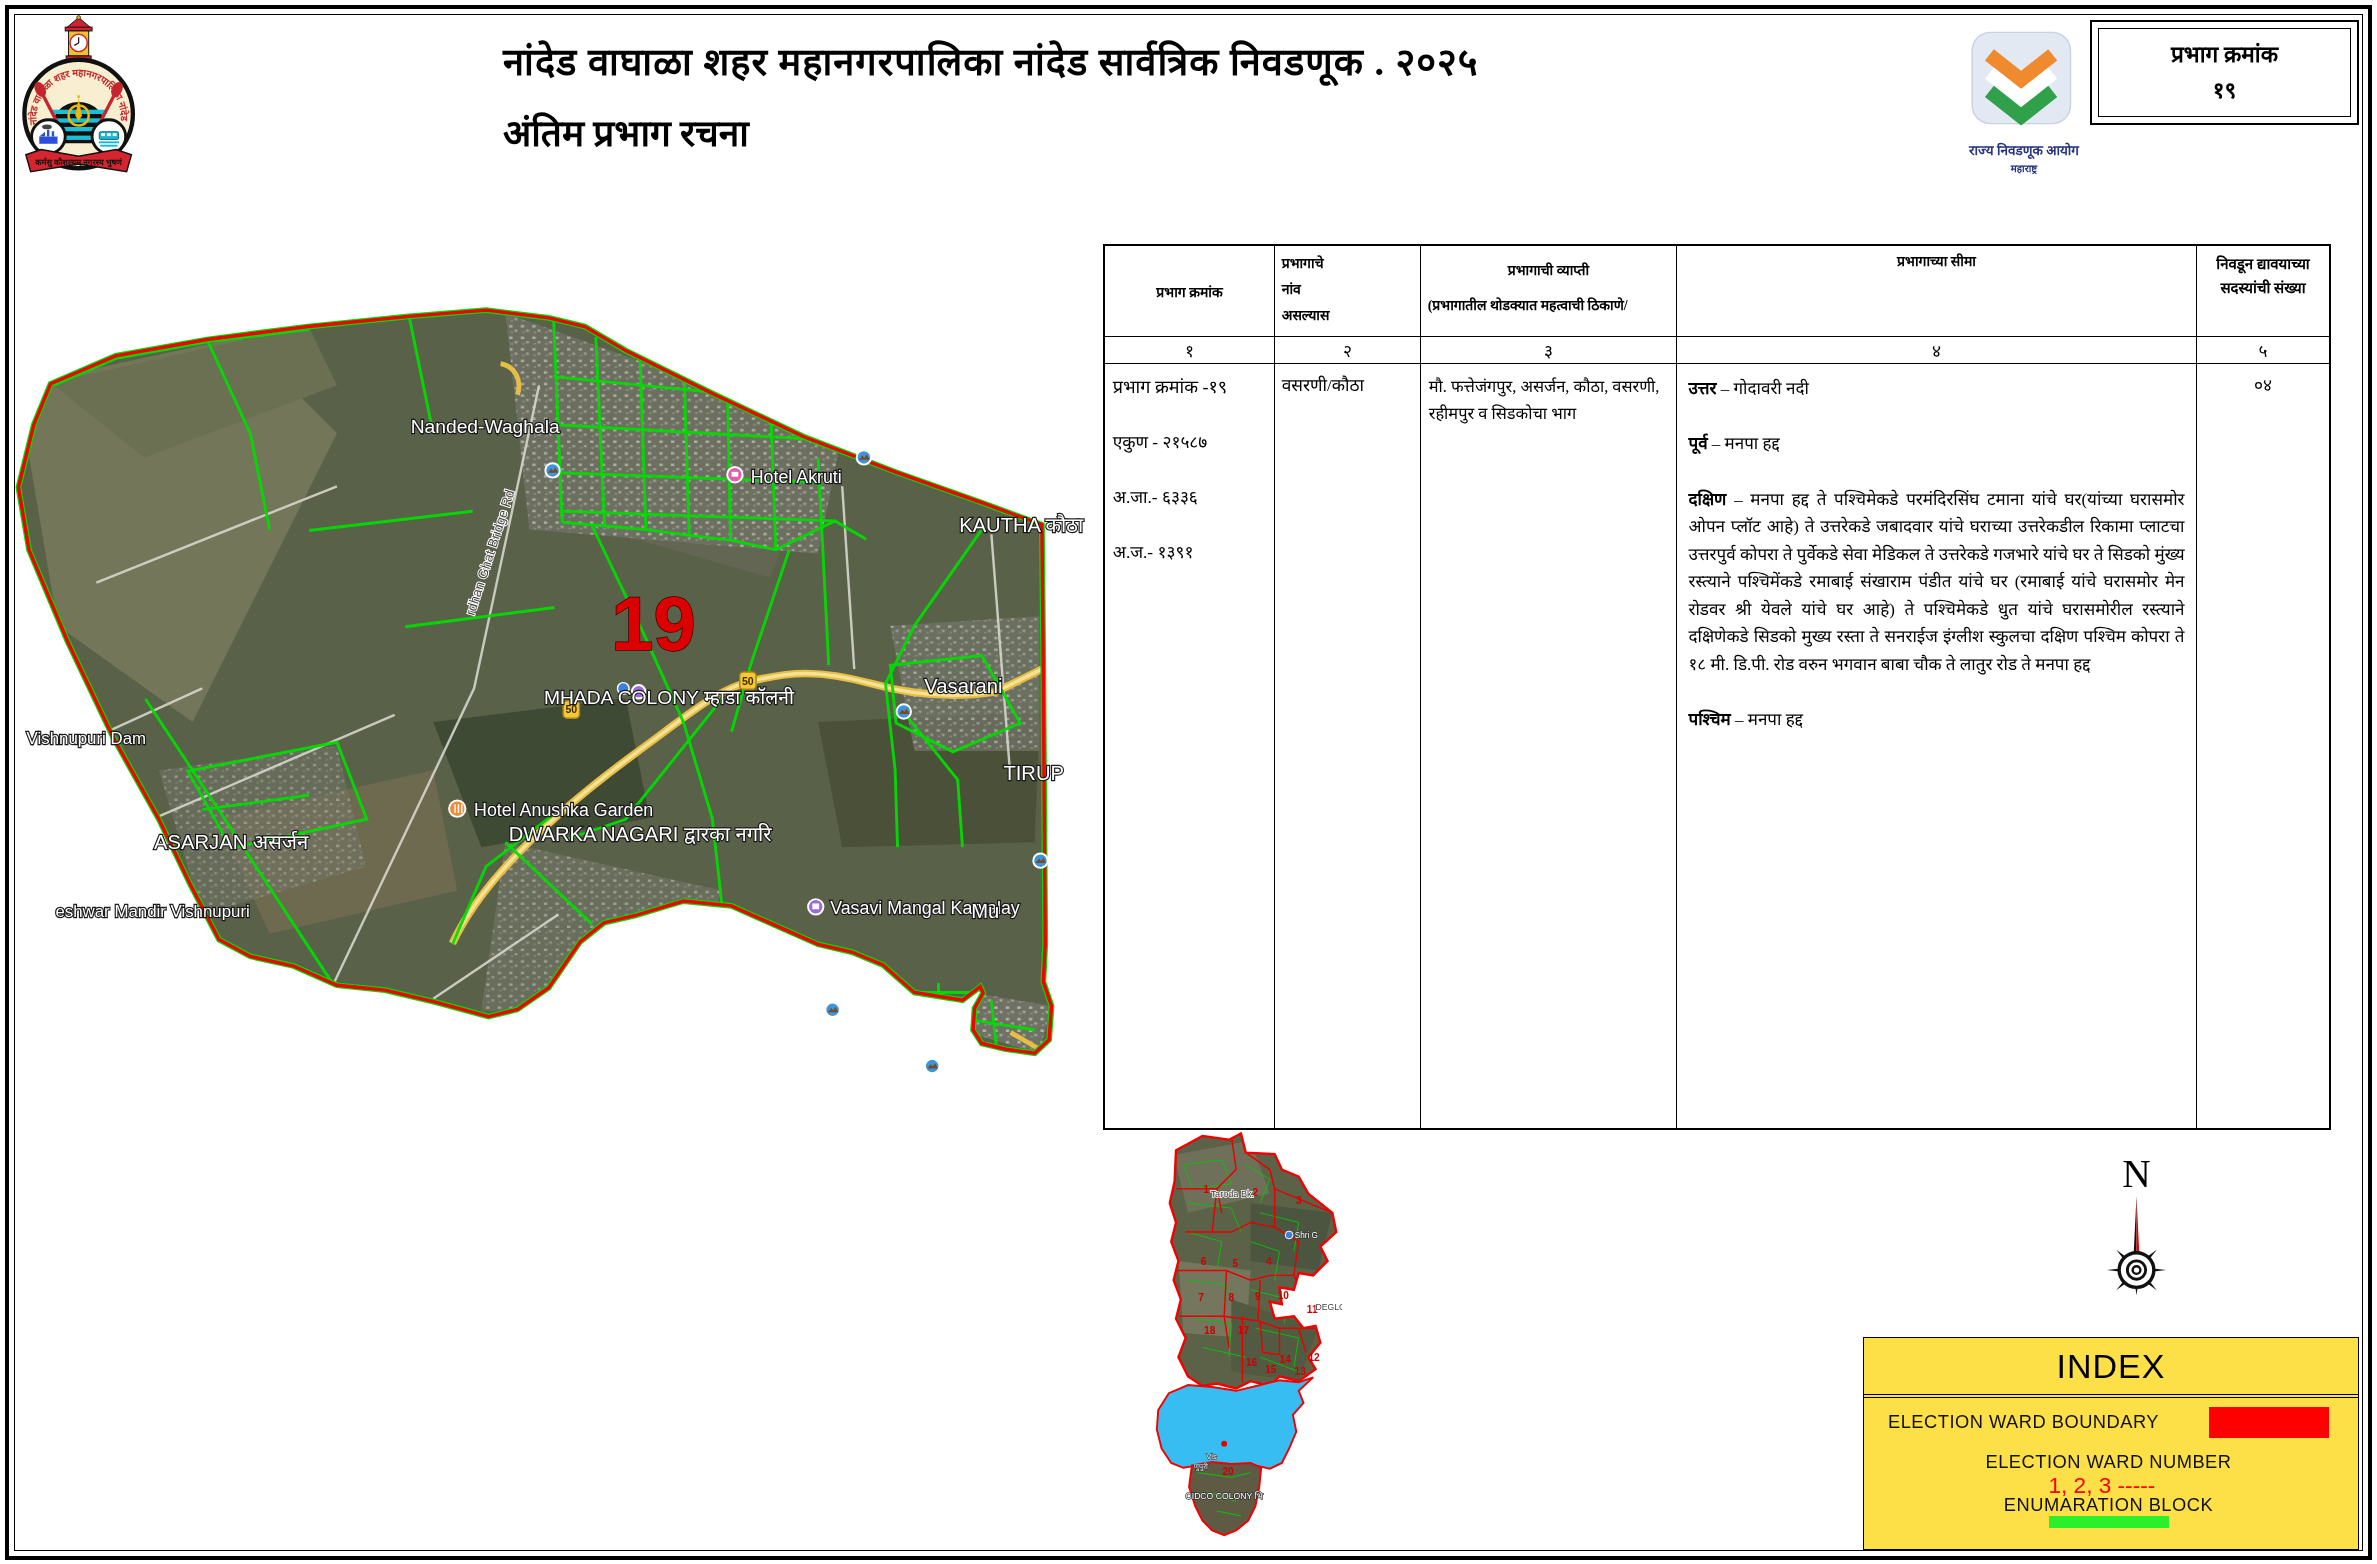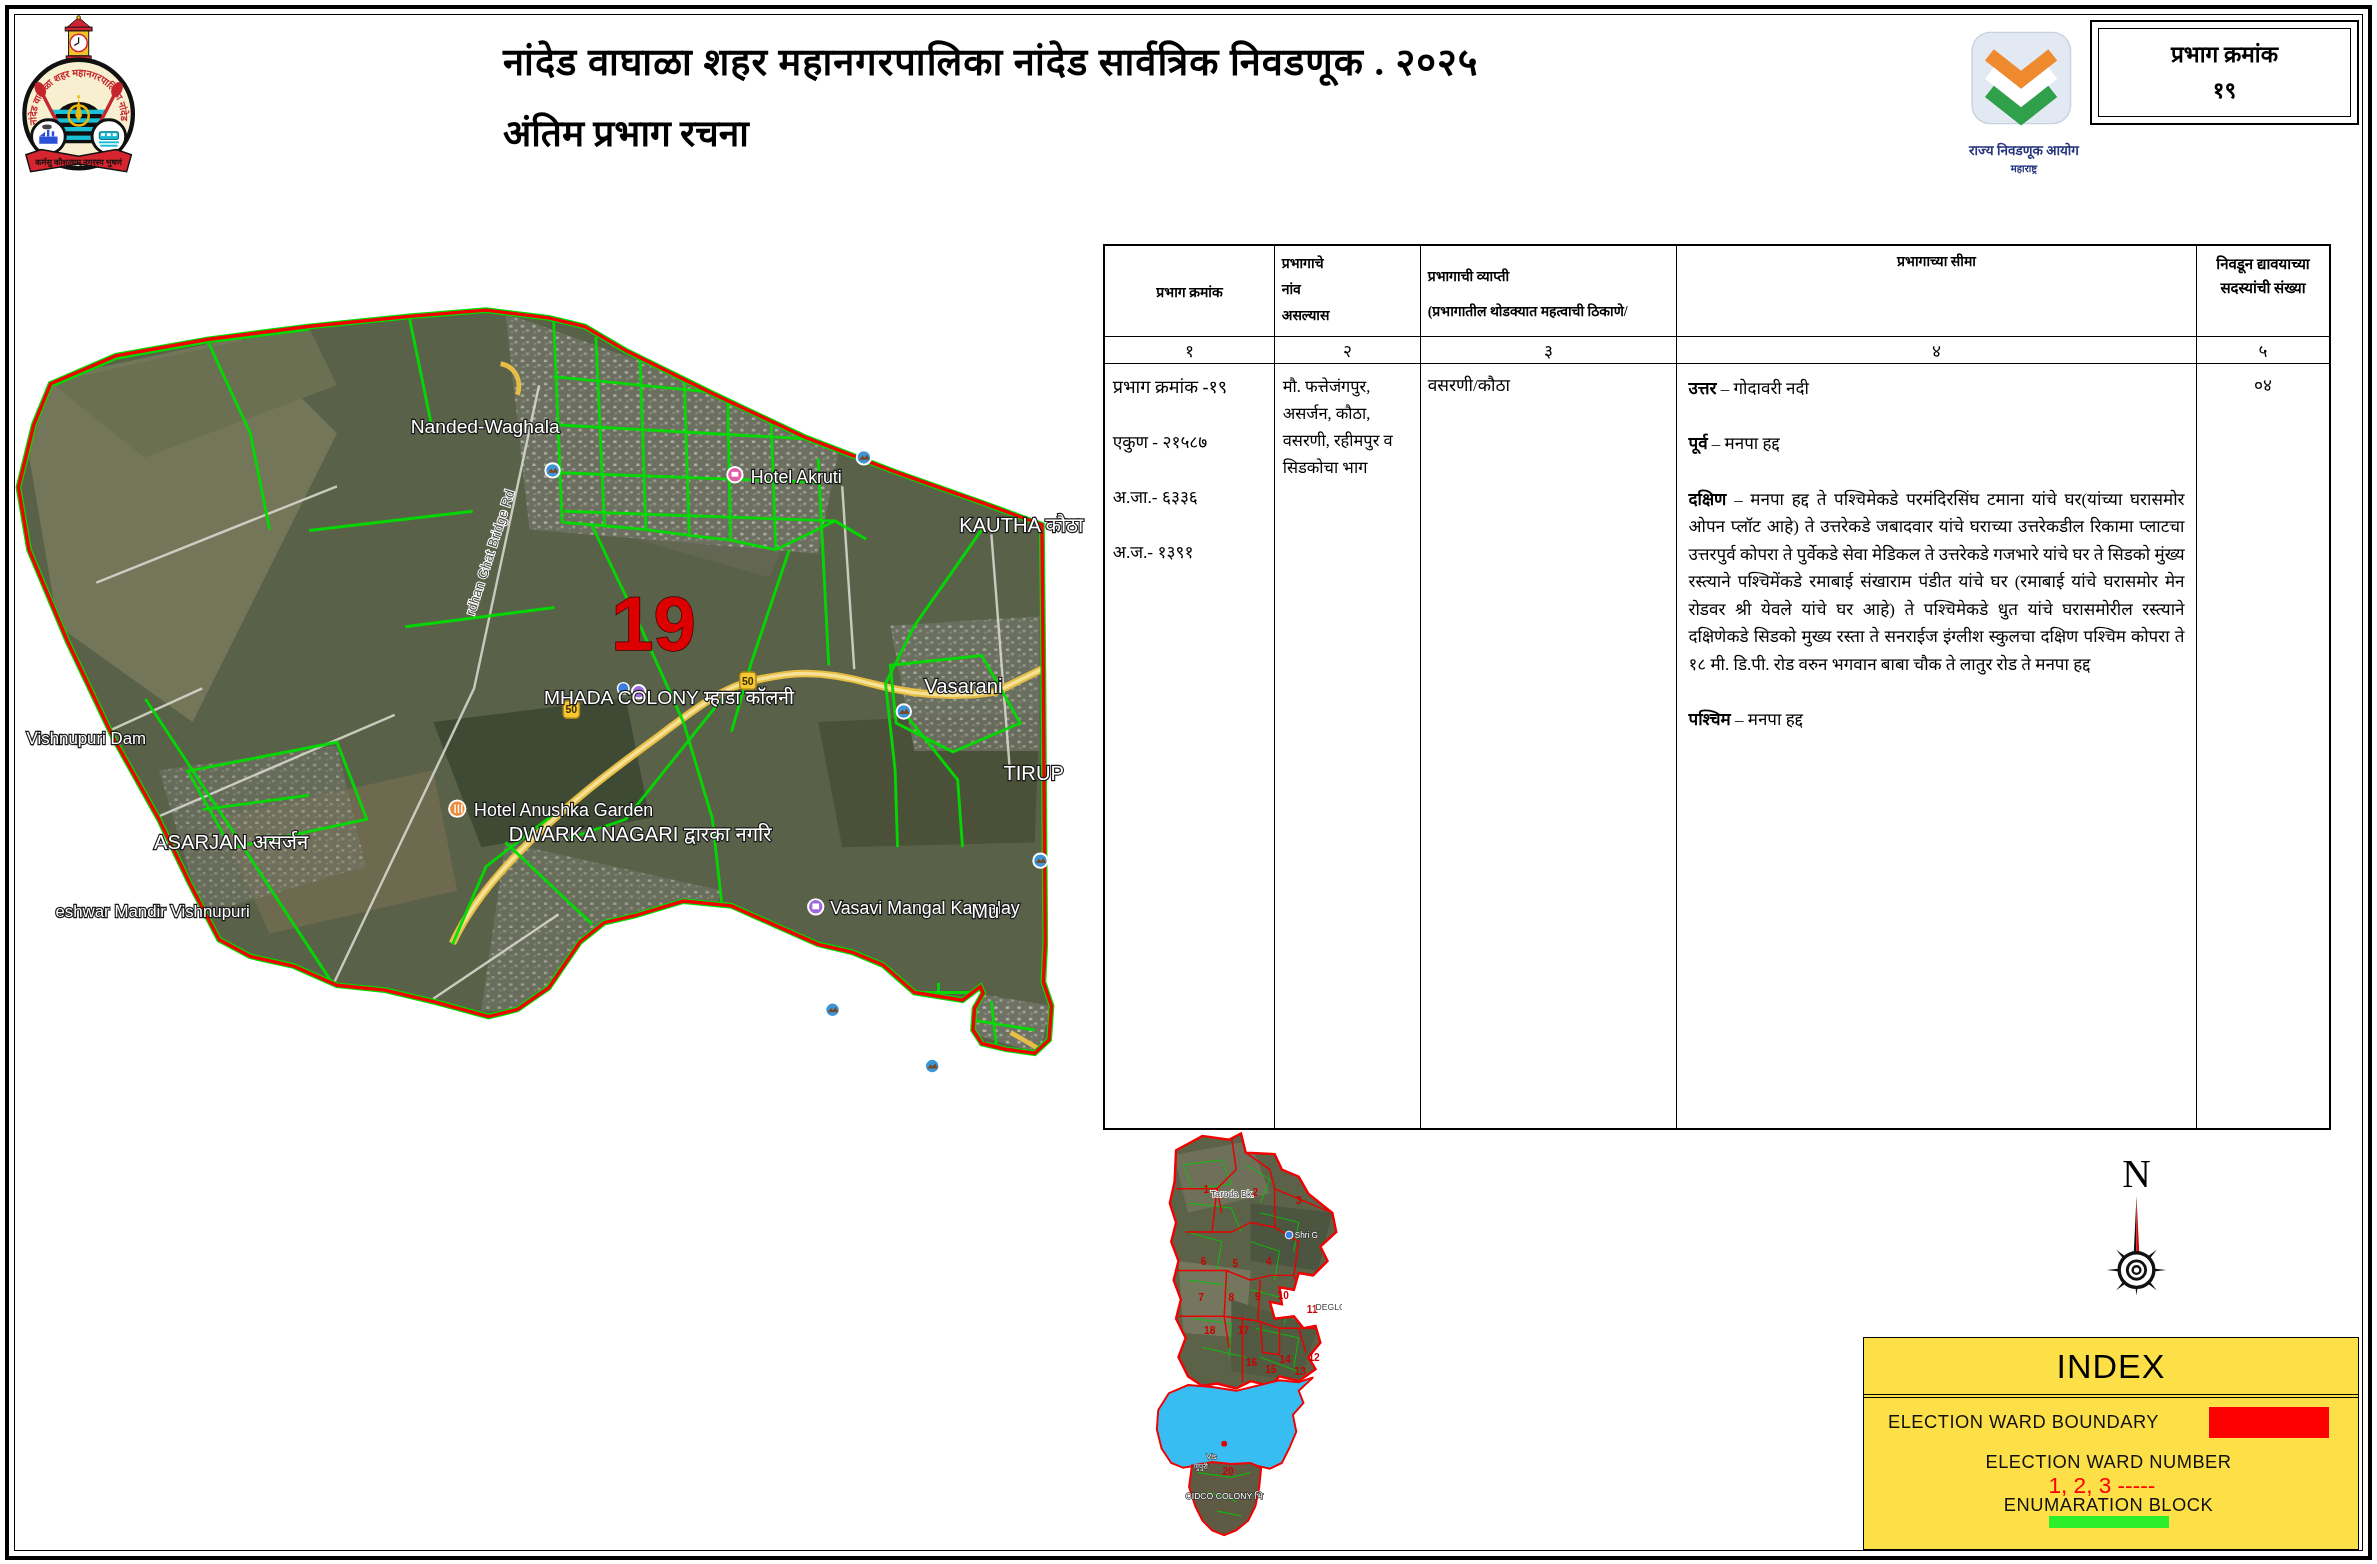--- a/index.html
+++ b/index.html
@@ -28,21 +28,21 @@
   
   .tbl{position:absolute;left:1103px;top:244px;width:1224px;border:2.4px solid #000;border-collapse:collapse;box-sizing:content-box;
     display:grid;grid-template-columns:170px 146px 256px 520px 132px;grid-template-rows:91px 27px 764px;
     font-family:"Liberation Serif", serif;color:#000;background:#fff;}
   .tc{border-right:1.4px solid #000;border-bottom:1.4px solid #000;box-sizing:border-box;overflow:hidden;}
   .tc.last{border-right:none;}
   .tc.bot{border-bottom:none;}
   .hc{font-weight:700;font-size:14px;padding:4.8px 6.7px;}
   .hc.center{display:flex;align-items:center;justify-content:center;text-align:center;}
   .h2cell{line-height:1.85;}
-  .h3l1{margin-top:15px;}
+  .h3l1{text-align:center;margin-top:9px;}
   .h3l2{font-weight:700;margin-top:15px;line-height:1.7;}
   .h5cell{text-align:center;line-height:1.6;font-size:15px;padding-top:5.8px;}
   .numc{display:flex;align-items:center;justify-content:center;font-size:17.3px;font-weight:400;}
   .d1{padding:9.6px 7.7px;font-size:17.3px;}
   .d1 .b{font-weight:400;font-size:18px;}
   .d1 .pl{margin-top:32px;}
   .d2{padding:8.7px 6.7px;font-size:17.3px;}
   .d3{padding:8.7px 7.7px;font-size:16.4px;line-height:1.65;}
   .d4{padding:10.6px 11.5px;font-size:17px;line-height:1.62;}
   .d4 p{margin:0 0 28px 0;text-align:justify;}
@@ -339,22 +339,22 @@
   <div class="tc numc">३</div>
   <div class="tc numc">४</div>
   <div class="tc numc last">५</div>
 
   <div class="tc d1 bot">
     <div class="b">प्रभाग क्रमांक -१९</div>
     <div class="pl">एकुण  - २१५८७</div>
     <div class="pl">अ.जा.- ६३३६</div>
     <div class="pl">अ.ज.- १३९१</div>
   </div>
+  <div class="tc d2 bot">वसरणी/कौठा</div>
   <div class="tc d3 bot">मौ. फत्तेजंगपुर, असर्जन, कौठा, वसरणी, रहीमपुर व सिडकोचा भाग</div>
-  <div class="tc d2 bot">वसरणी/कौठा</div>
   <div class="tc d4 bot">
     <p><b>उत्तर</b><span> – गोदावरी नदी</span></p>
     <p><b>पूर्व</b><span> – मनपा हद्द</span></p>
     <p><b>दक्षिण</b><span> – मनपा हद्द ते पश्चिमेकडे परमंदिरसिंघ टमाना यांचे घर(यांच्या घरासमोर ओपन प्लॉट आहे)  ते उत्तरेकडे जबादवार यांचे घराच्या उत्तरेकडील रिकामा प्लाटचा उत्तरपुर्व कोपरा ते पुर्वेकडे सेवा मेडिकल ते उत्तरेकडे गजभारे यांचे घर ते सिडको मुंख्य रस्त्याने पश्चिमेंकडे रमाबाई संखाराम पंडीत यांचे घर (रमाबाई यांचे घरासमोर मेन रोडवर श्री येवले यांचे घर आहे) ते पश्चिमेकडे धुत यांचे घरासमोरील रस्त्याने दक्षिणेकडे सिडको मुख्य रस्ता ते सनराईज इंग्लीश स्कुलचा दक्षिण पश्चिम कोपरा ते १८ मी. डि.पी. रोड वरुन भगवान बाबा चौक ते लातुर रोड ते मनपा हद्द</span></p>
     <p><b>पश्चिम</b><span> – मनपा हद्द</span></p>
   </div>
   <div class="tc d5 bot last">०४</div>
 </div>
 
 <svg class="insetmap" viewBox="2395 2350 395 850">

